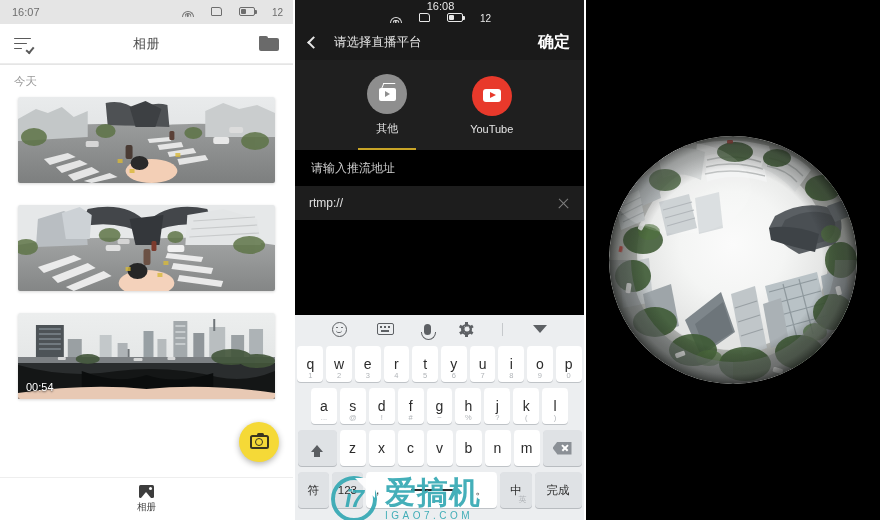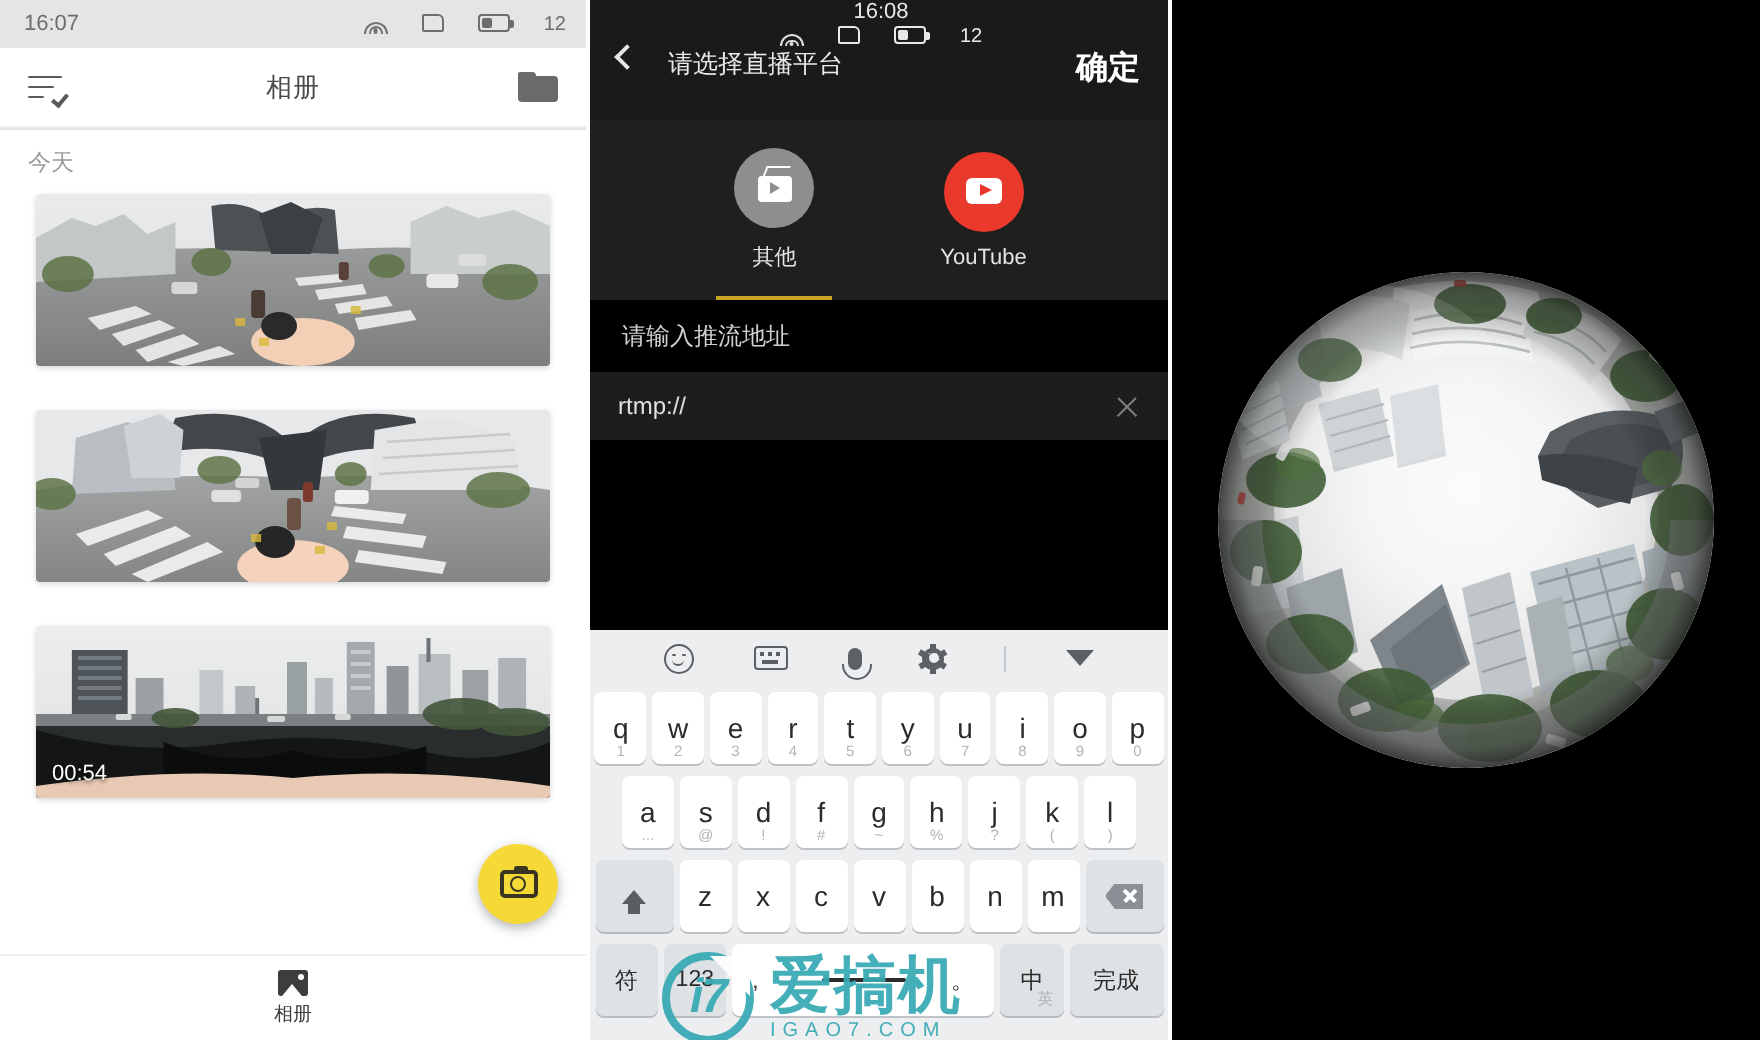--- a/index.html
+++ b/index.html
@@ -80,21 +80,21 @@
   .ic-gear b { position:absolute; left:50%; top:50%; width:3px;height:18px; margin:-9px 0 0 -1.5px; background:#c2c2c2; }
   .ic-gear b:nth-child(2){ transform:rotate(60deg); }
   .ic-gear b:nth-child(3){ transform:rotate(120deg); }
   .ic-gear::after{ content:""; position:absolute; left:50%; top:50%; transform:translate(-50%,-50%); width:8px;height:8px; border-radius:50%; background:#fff; z-index:2; }
   .badge-dot { position:absolute; width:6px;height:6px; border-radius:50%; background:#e53935; top:9px; margin-left:20px; }
 
   
   .panel-live { position:relative; width:293px; height:520px; background:#000;
                 border-left:2px solid #fff; border-right:2px solid #fff; overflow:hidden; }
   .live-sb { background:#1a1a1a; }
-  .live-topbar { height:36px; display:flex; align-items:flex-start; padding:0 14px; background:#1a1a1a; }
+  .live-topbar { height:36px; display:flex; align-items:center; padding:0 14px; background:#1a1a1a; }
   .ic-back { width:9px;height:9px; border-left:2px solid #e6e6e6; border-bottom:2px solid #e6e6e6; transform:rotate(45deg); }
   .live-title { flex:1; font-size:12.5px; color:#e9e9e9; margin-left:16px; }
   .live-confirm { font-size:16px; color:#ffffff; font-weight:bold; }
 
   .platforms { height:90px; background:#1f1f1f; display:flex; align-items:center; justify-content:space-around; padding:0 40px; position:relative; }
   .plat { display:flex; flex-direction:column; align-items:center; gap:7px; position:relative; width:90px; }
   .plat-circle { width:40px;height:40px; border-radius:50%; display:flex; align-items:center; justify-content:center; }
   .plat-yt { background:#e8392b; }
   .plat-other { background:#8e8e8e; }
   .yt-box { width:18px;height:13px; background:#fff; border-radius:3px; position:relative; }

